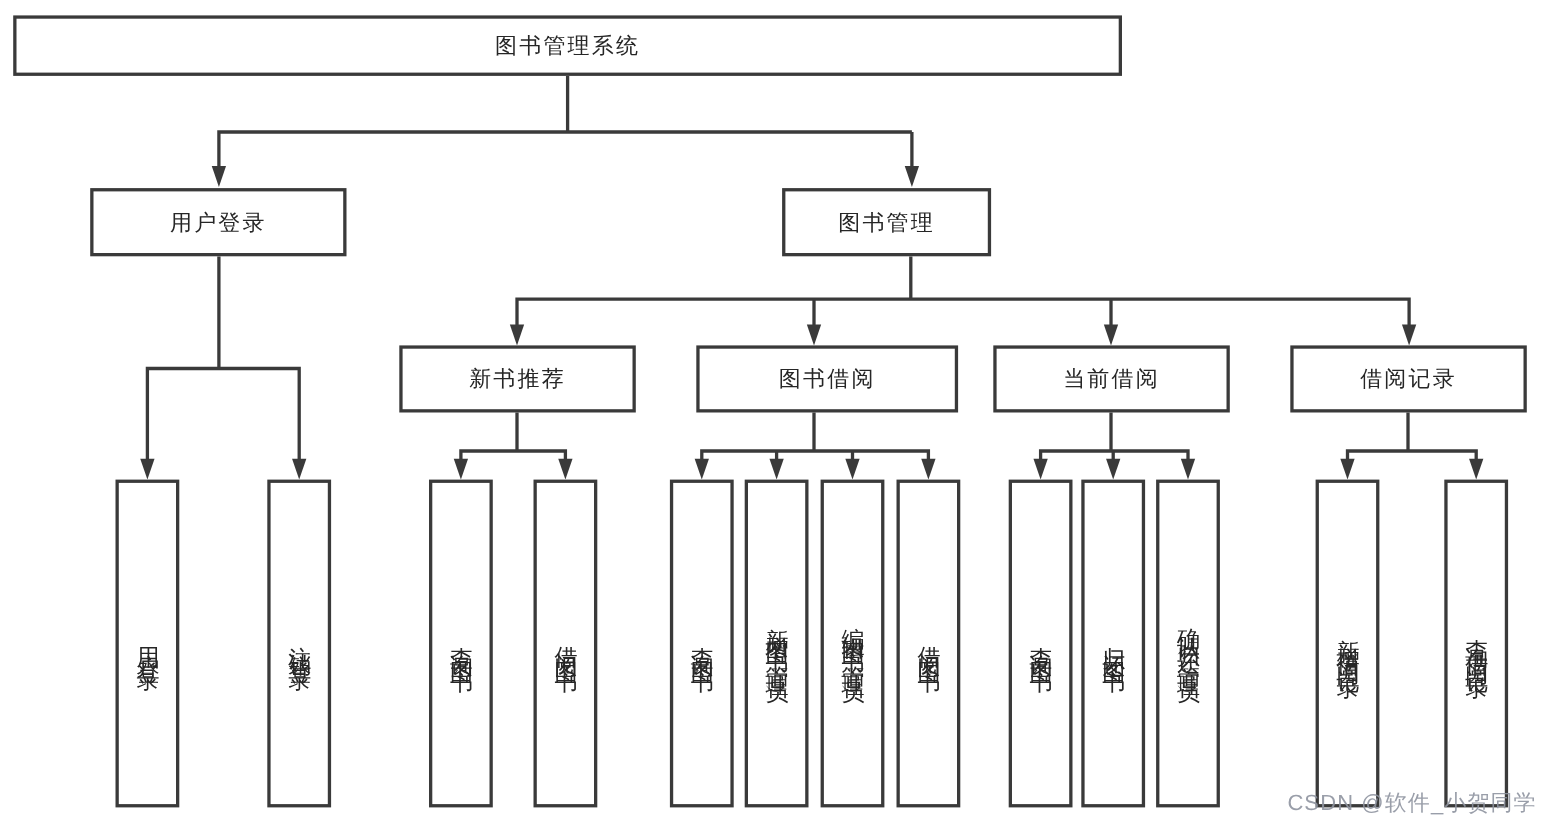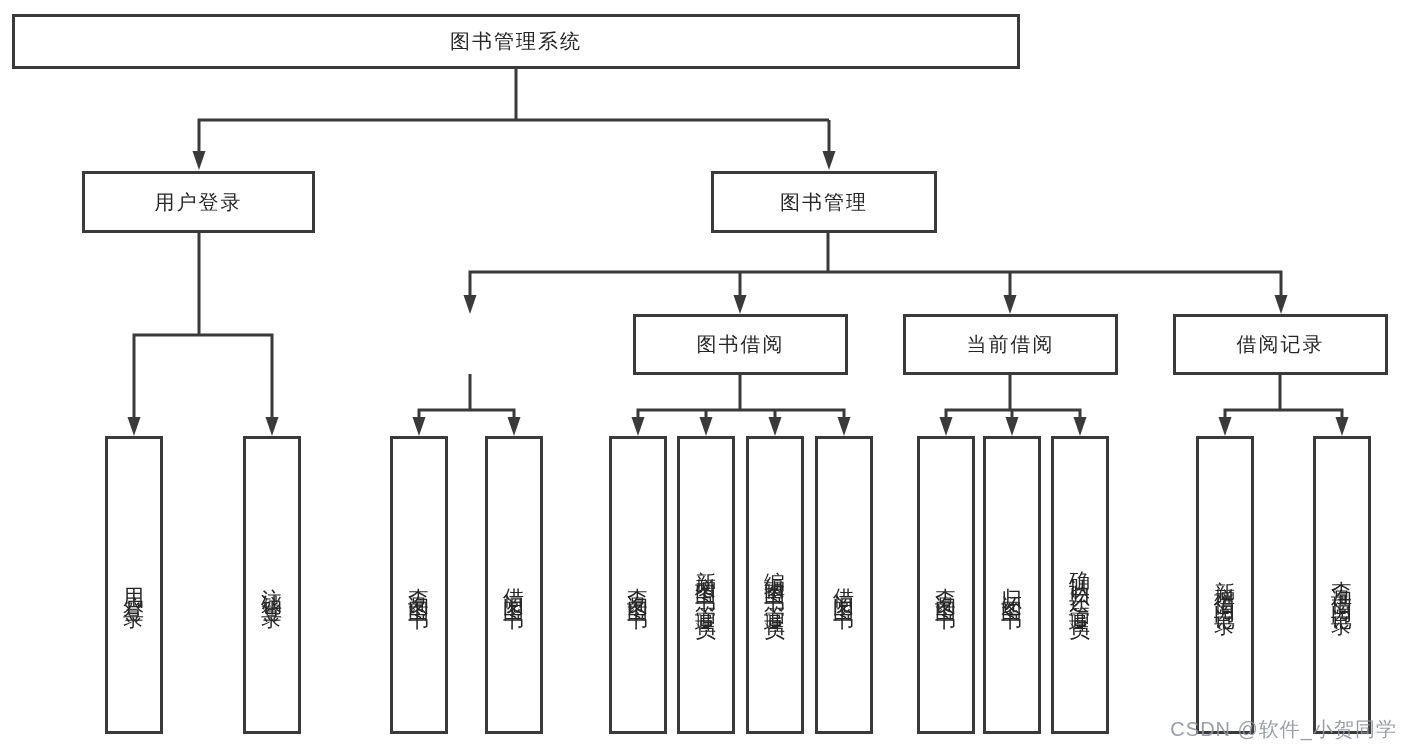--- a/index.html
+++ b/index.html
@@ -118,25 +118,28 @@
     </g>
   </svg>
 
   <div class="box h root" style="left:12px; top:14px; width:1008px; height:55px;text-align:center;">
     <span class="label">图书管理系统</span>
   </div>
 
   <div class="box h" style="left:82px; top:171px; width:233px; height:62px;">
     <span class="label">用户登录</span>
   </div>
-  <div class="box h" style="left:711px; top:171px; width:226px; height:62px;">
+  <div class="box h" style="left:711px; top:171px; width:190px; height:62px;">
     <span class="label">图书管理</span>
   </div>
 
-  <div class="box h" style="left:633px; top:314px; width:215px; height:61px;">
+  <div class="box h" style="left:363px; top:314px; width:215px; height:61px;">
+    <span class="label">新书推荐</span>
+  </div>
+  <div class="box h" style="left:633px; top:314px; width:238px; height:61px;">
     <span class="label">图书借阅</span>
   </div>
   <div class="box h" style="left:903px; top:314px; width:215px; height:61px;">
     <span class="label">当前借阅</span>
   </div>
   <div class="box h" style="left:1173px; top:314px; width:215px; height:61px;">
     <span class="label">借阅记录</span>
   </div>
 
   <div class="box v" style="left:105px; top:436px; width:58px; height:298px;">

